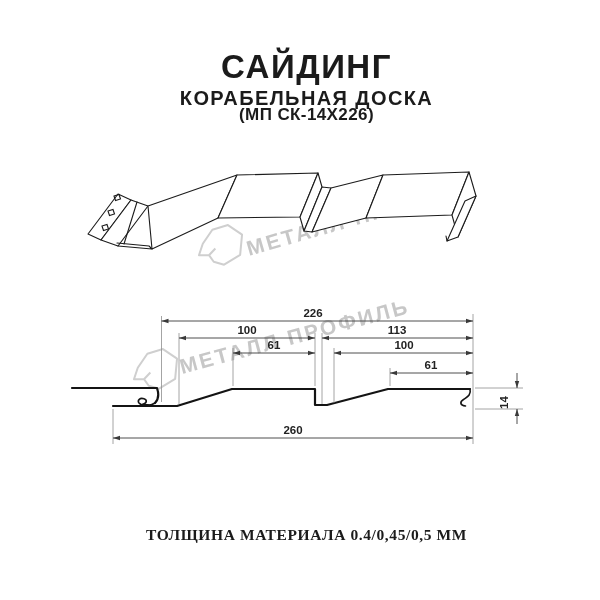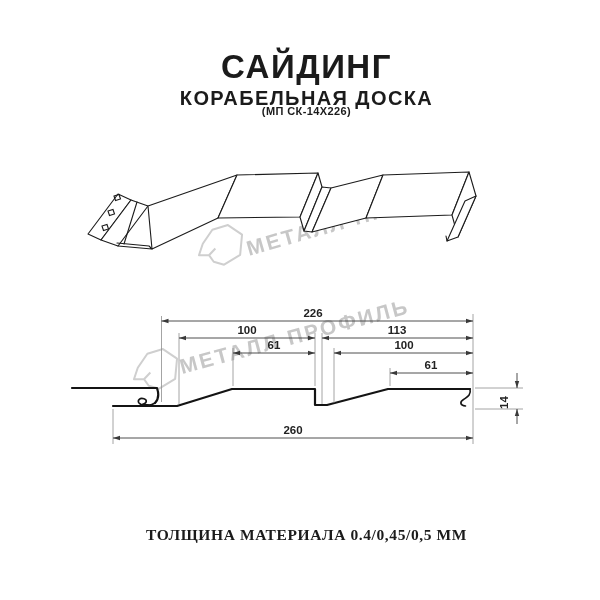--- a/index.html
+++ b/index.html
@@ -1,21 +1,21 @@
 <!DOCTYPE html>
 <html><head>
 <meta charset="utf-8">
 <style>
   html,body{margin:0;padding:0;}
   body{width:600px;height:600px;background:#ffffff;position:relative;overflow:hidden;
        font-family:"Liberation Sans", sans-serif;}
   .abs{position:absolute;left:0;right:0;text-align:center;color:#1b1b1b;padding-left:13px;}
   .title-main{top:48px;font-size:33px;font-weight:800;letter-spacing:1.5px;}
   .title-sub{top:87px;font-size:20px;font-weight:700;letter-spacing:1.4px;}
-  .title-code{top:105px;font-size:11px;font-weight:600;letter-spacing:.4px;}
+  .title-code{top:105px;font-size:17px;font-weight:600;letter-spacing:.4px;}
   .footer-note{top:526px;font-size:15.5px;font-weight:600;letter-spacing:.6px;font-family:Liberation Serif, serif;}
   svg{position:absolute;top:0;left:0;}
   .wm-text{fill:#c7c7c7;font-weight:700;font-size:21px;letter-spacing:2.5px;}
   .wm-logo{fill:none;stroke:#cfcfcf;stroke-width:2;stroke-linejoin:round;}
   .face{fill:#ffffff;stroke:#1c1c1c;stroke-width:1.1;stroke-linejoin:round;}
   .edge{fill:none;stroke:#1c1c1c;stroke-width:1.1;stroke-linecap:round;}
   .profile{fill:none;stroke:#141414;stroke-width:2.2;stroke-linejoin:round;stroke-linecap:round;}
   .profile-thin{fill:none;stroke:#141414;stroke-width:1.6;stroke-linecap:round;}
   .dim{stroke:#3a3a3a;stroke-width:.9;}
   .ext{stroke:#8d8d8d;stroke-width:.8;}

